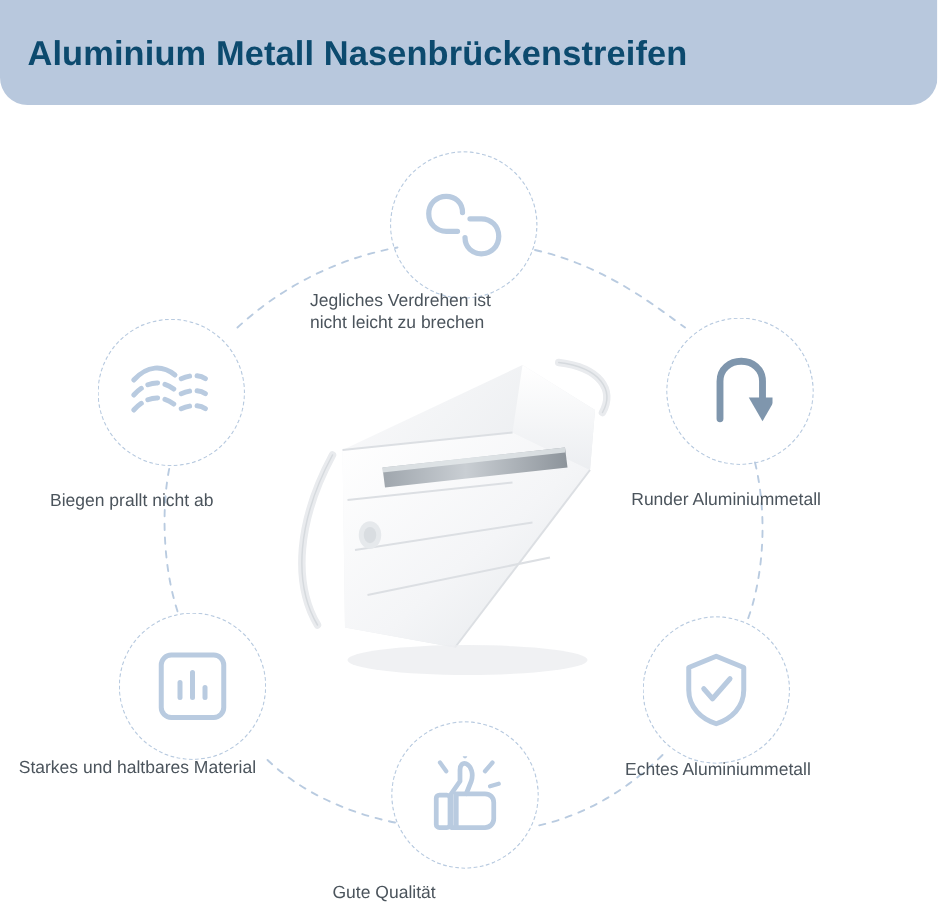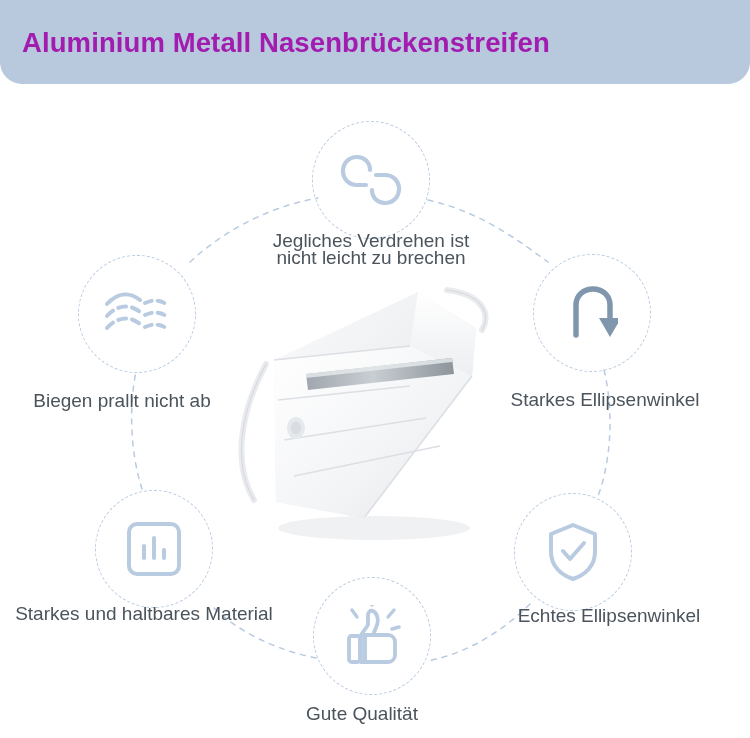--- a/index.html
+++ b/index.html
@@ -28,21 +28,21 @@
     border-bottom-left-radius: 22px;
     border-bottom-right-radius: 22px;
   }
   #header-title {
     position: absolute;
     left: 22px;
     top: 27px;
     width: 706px;
     font-size: 27.5px;
     font-weight: bold;
-    color: #a21caf;
+    color: #0c4a6e;
     letter-spacing: 0.1px;
     line-height: 32px;
     white-space: nowrap;
   }
   
   #product-photo {
     position: absolute;
     left: 214px;
     top: 250px;
     width: 320px;
@@ -60,44 +60,43 @@
     border: 1.6px dashed #b9cbe0;
     box-sizing: border-box;
     display: flex;
     align-items: center;
     justify-content: center;
     background: transparent;
   }
   .bubble svg { display: block; }
   .caption {
     position: absolute;
-    font-size: 19px;
+    font-size: 14px;
     color: #4b545c;
     line-height: 17px;
-    text-align: center;
     white-space: pre-line;
   }
   
   #feat-0 .bubble { left: 312px; top: 121px; }
   #feat-0 .caption { left: 248px; top: 232px; width: 246px; }
 
   #feat-1 .bubble { left: 533px; top: 254px; }
   #feat-1 .caption { left: 505px; top: 391px; width: 200px; }
 
   #feat-2 .bubble { left: 514px; top: 493px; }
   #feat-2 .caption { left: 500px; top: 607px; width: 218px; }
 
   #feat-3 .bubble { left: 313px; top: 577px; }
   #feat-3 .caption { left: 266px; top: 705px; width: 192px; }
 
   #feat-4 .bubble { left: 95px; top: 490px; }
   #feat-4 .caption { left: 15px; top: 605px; width: 258px; }
 
   #feat-5 .bubble { left: 78px; top: 255px; }
-  #feat-5 .caption { left: 22px; top: 392px; width: 200px; }
+  #feat-5 .caption { left: 40px; top: 392px; width: 200px; }
 
   #connector-layer {
     position: absolute;
     left: 0; top: 0;
     width: 750px;
     height: 738px;
     pointer-events: none;
   }
 </style>
 </head>
@@ -192,33 +191,33 @@
 
   <div class="feature" id="feat-1">
     <div class="bubble">
       <span>
         <svg width="52" height="56" viewBox="0 0 52 56" xmlns="http://www.w3.org/2000/svg">
           <path d="M 10 50 L 10 20 C 10 10 18 4 27 4 C 36 4 44 10 44 20 L 44 34" fill="none" stroke="#7f96ad" stroke-width="5.5" stroke-linecap="round"></path>
           <path d="M 44 52 L 33 33 L 55 33 Z" fill="#7f96ad"></path>
         </svg>
       </span>
     </div>
-    <div class="caption">Starkes Ellipsenwinkel</div>
+    <div class="caption">Runder Aluminiummetall</div>
   </div>
 
   <div class="feature" id="feat-2">
     <div class="bubble">
       <span>
         <svg width="54" height="62" viewBox="0 0 54 62" xmlns="http://www.w3.org/2000/svg" fill="none" stroke="#b9cbe0" stroke-width="4" stroke-linecap="round" stroke-linejoin="round">
           <path d="M 27 4 L 49 13 L 49 31 C 49 45 39 54 27 58 C 15 54 5 45 5 31 L 5 13 Z"></path>
           <path d="M 17 30 L 24 38 L 38 22"></path>
         </svg>
       </span>
     </div>
-    <div class="caption">Echtes Ellipsenwinkel</div>
+    <div class="caption">Echtes Aluminiummetall</div>
   </div>
 
   <div class="feature" id="feat-3">
     <div class="bubble">
       <span>
         <svg width="58" height="62" viewBox="0 0 58 62" xmlns="http://www.w3.org/2000/svg" fill="none" stroke="#b9cbe0" stroke-width="3.8" stroke-linecap="round" stroke-linejoin="round">
           <path d="M 22 57 L 22 30 L 30 30 L 34 20 C 36 14 34 8 30 6 C 27 5 25 7 25 11 L 25 20 L 18 30 L 18 57 Z"></path>
           <rect x="6" y="31" width="11" height="26" rx="2.5"></rect>
           <path d="M 22 57 L 45 57 C 49 57 52 54 52 50 L 52 37 C 52 33 49 30 45 30 L 30 30"></path>
           <g stroke-width="3.4">

